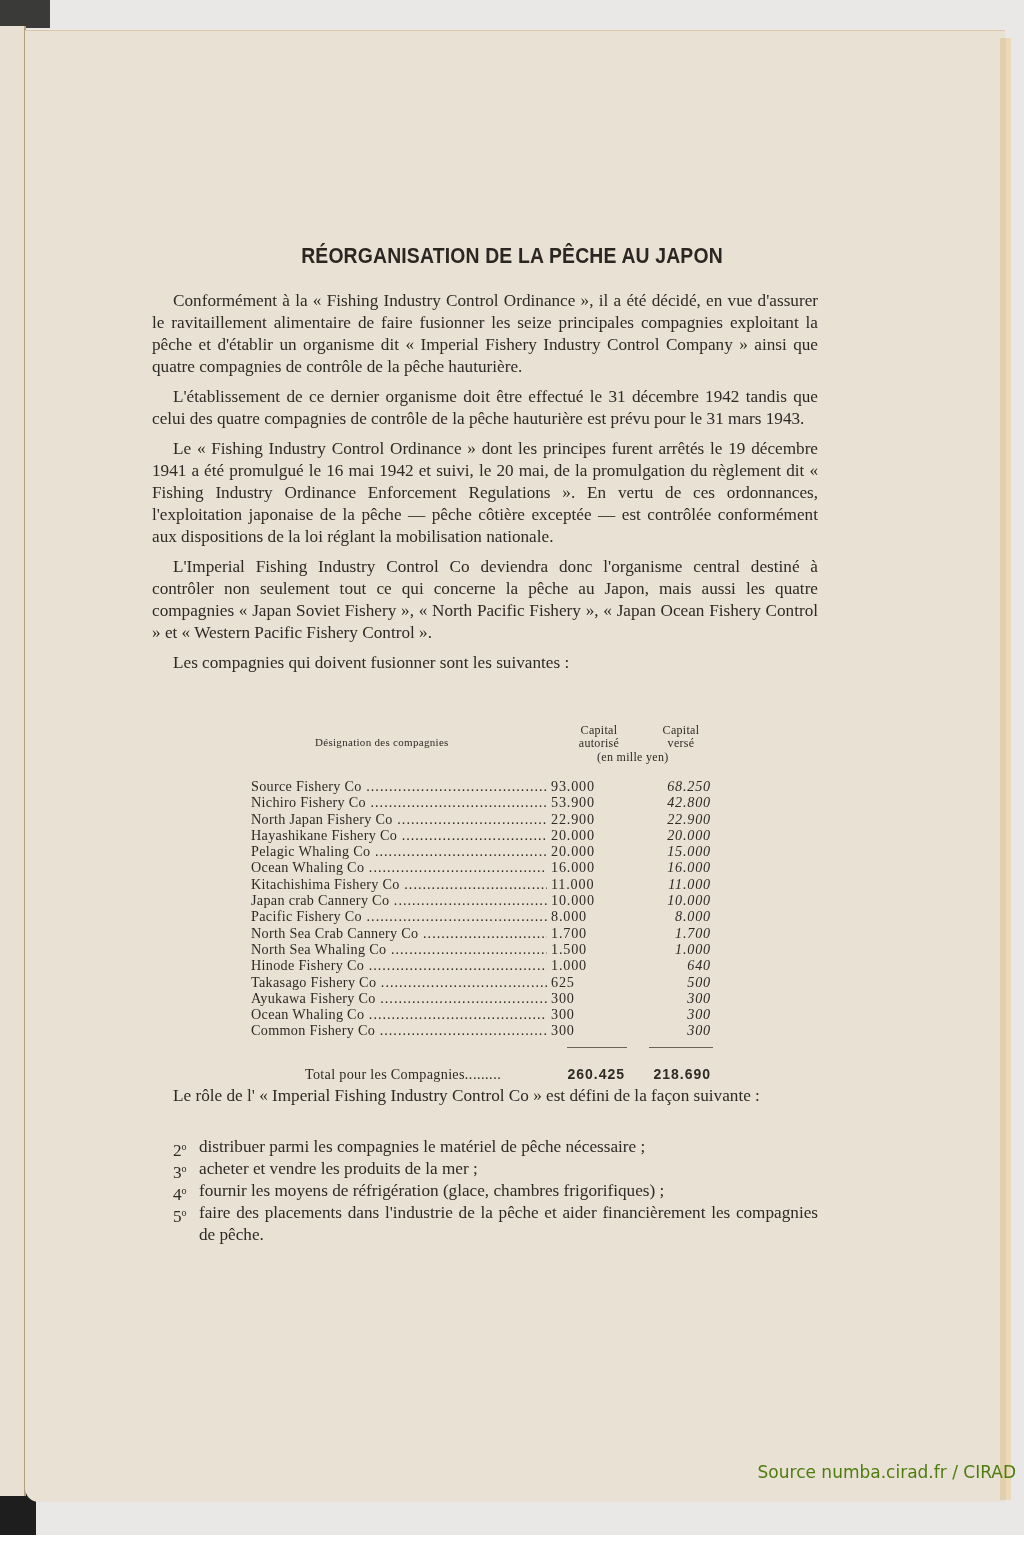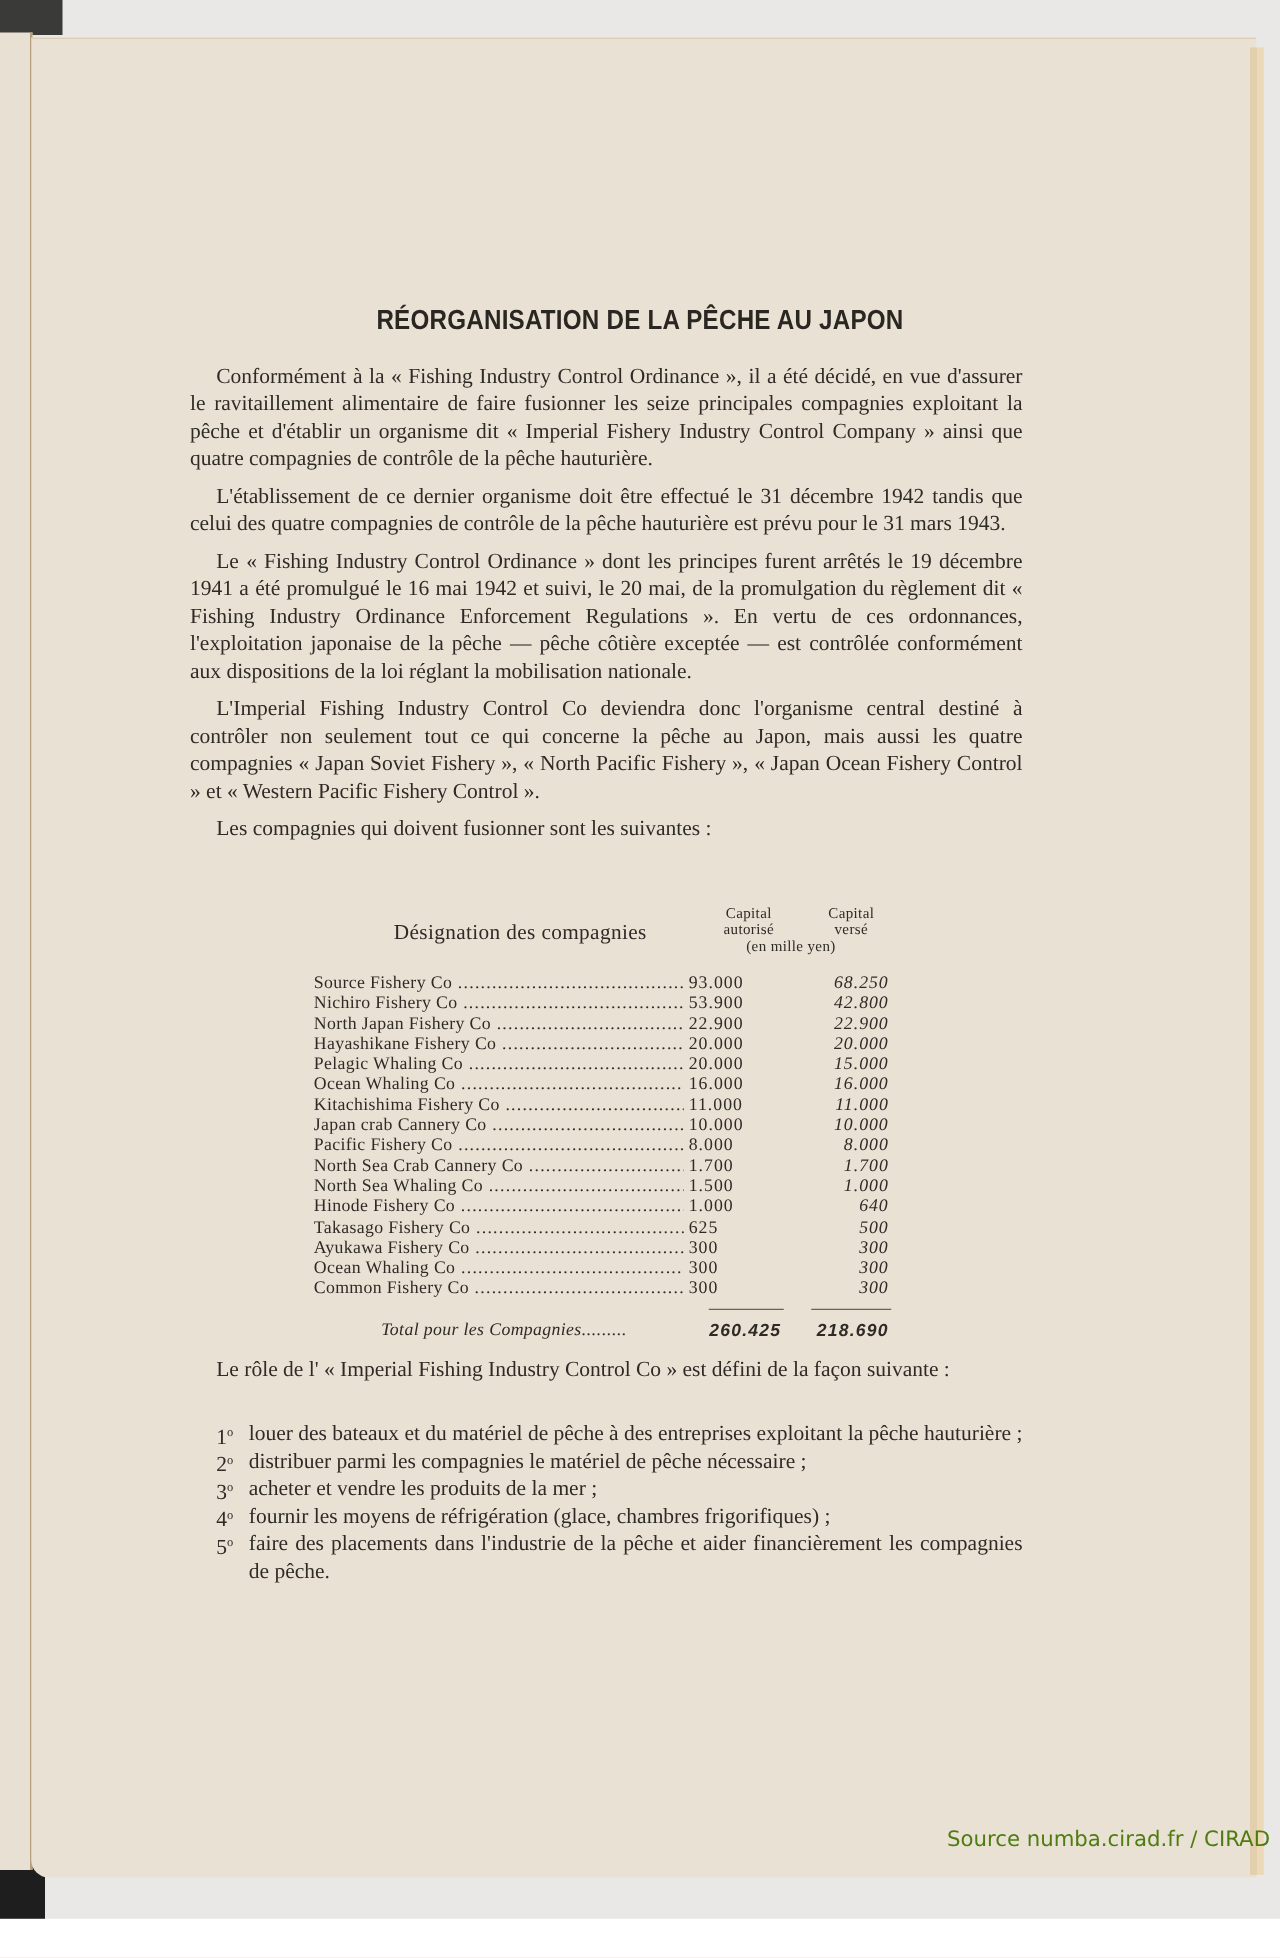--- a/index.html
+++ b/index.html
@@ -41,37 +41,37 @@
     position:absolute; left:152px; width:666px;
     font-size:17.2px; line-height:22px; text-align:justify; color:#2e2a26;
   }
   .body-text p { margin:0 0 8px 0; text-indent:21px; }
 
   .table {
     position:absolute; left:251px; top:724px; width:470px;
     font-size:14.2px; color:#2e2a26;
   }
   .thead { position:relative; height:54px; }
-  .th-desig { position:absolute; left:64px; top:12px; font-size:17px; letter-spacing:0.3px; }
+  .th-desig { position:absolute; left:64px; top:12px; font-size:11px; letter-spacing:0.3px; }
   .th-col { position:absolute; top:0; font-size:12px; text-align:center; line-height:13px; letter-spacing:0.3px; }
   .th-col1 { left:318px; width:60px; }
   .th-col2 { left:400px; width:60px; }
   .th-unit { position:absolute; left:346px; top:26px; font-size:12px; letter-spacing:0.3px; }
   .row { position:relative; height:16.3px; line-height:16.3px; white-space:nowrap; }
   .row .name { position:absolute; left:0; width:296px; overflow:hidden; letter-spacing:0.3px; }
   .row .name::after {
     content:" ......................................................................................";
     letter-spacing:1px;
   }
   .row .v1 { position:absolute; left:300px; width:74px; text-align:left; letter-spacing:0.8px; }
   .row .v2 { position:absolute; left:382px; width:78px; text-align:right; letter-spacing:0.8px;font-style:italic; }
   .rule { position:absolute; top:8px; height:1px; background:#6b625a; }
   .rule1 { left:316px; width:60px; }
   .rule2 { left:398px; width:64px; }
-  .total { position:relative; height:26px; margin-top:4px; line-height:26px;font-style:italic; }
+  .total { position:relative; height:26px; margin-top:14px; line-height:26px; }
   .total .tlabel { position:absolute; left:54px; letter-spacing:0.3px; }
   .total .tlabel::after { content:"........."; letter-spacing:0.5px; }
   .total .t1, .total .t2 {
     position:absolute; font-family:"Liberation Sans","DejaVu Sans",sans-serif; font-weight:bold; font-size:14px; letter-spacing:1px;
   }
   .total .t1 { left:300px; width:74px; text-align:right; }
   .total .t2 { left:382px; width:78px; text-align:right; }
 
   .list { position:absolute; left:152px; width:666px; top:1136px; font-size:17.2px; line-height:22px; color:#2e2a26; }
   .li { position:relative; padding-left:47px; text-align:justify; }
@@ -212,24 +212,20 @@
     <span class="t2">218.690</span>
   </div>
 </div>
 
 <div class="body-text" style="top:1085px;">
   <p>Le rôle de l' « Imperial Fishing Industry Control Co » est défini de la façon suivante :</p>
 </div>
 
 <div class="list">
   <div class="li">
-    <span class="num"><span>1</span><sup>o</sup></span>
-    <span>louer des bateaux et du matériel de pêche à des entreprises exploitant la pêche hauturière ;</span>
-  </div>
-  <div class="li">
     <span class="num"><span>2</span><sup>o</sup></span>
     <span>distribuer parmi les compagnies le matériel de pêche nécessaire ;</span>
   </div>
   <div class="li">
     <span class="num"><span>3</span><sup>o</sup></span>
     <span>acheter et vendre les produits de la mer ;</span>
   </div>
   <div class="li">
     <span class="num"><span>4</span><sup>o</sup></span>
     <span>fournir les moyens de réfrigération (glace, chambres frigorifiques) ;</span>

